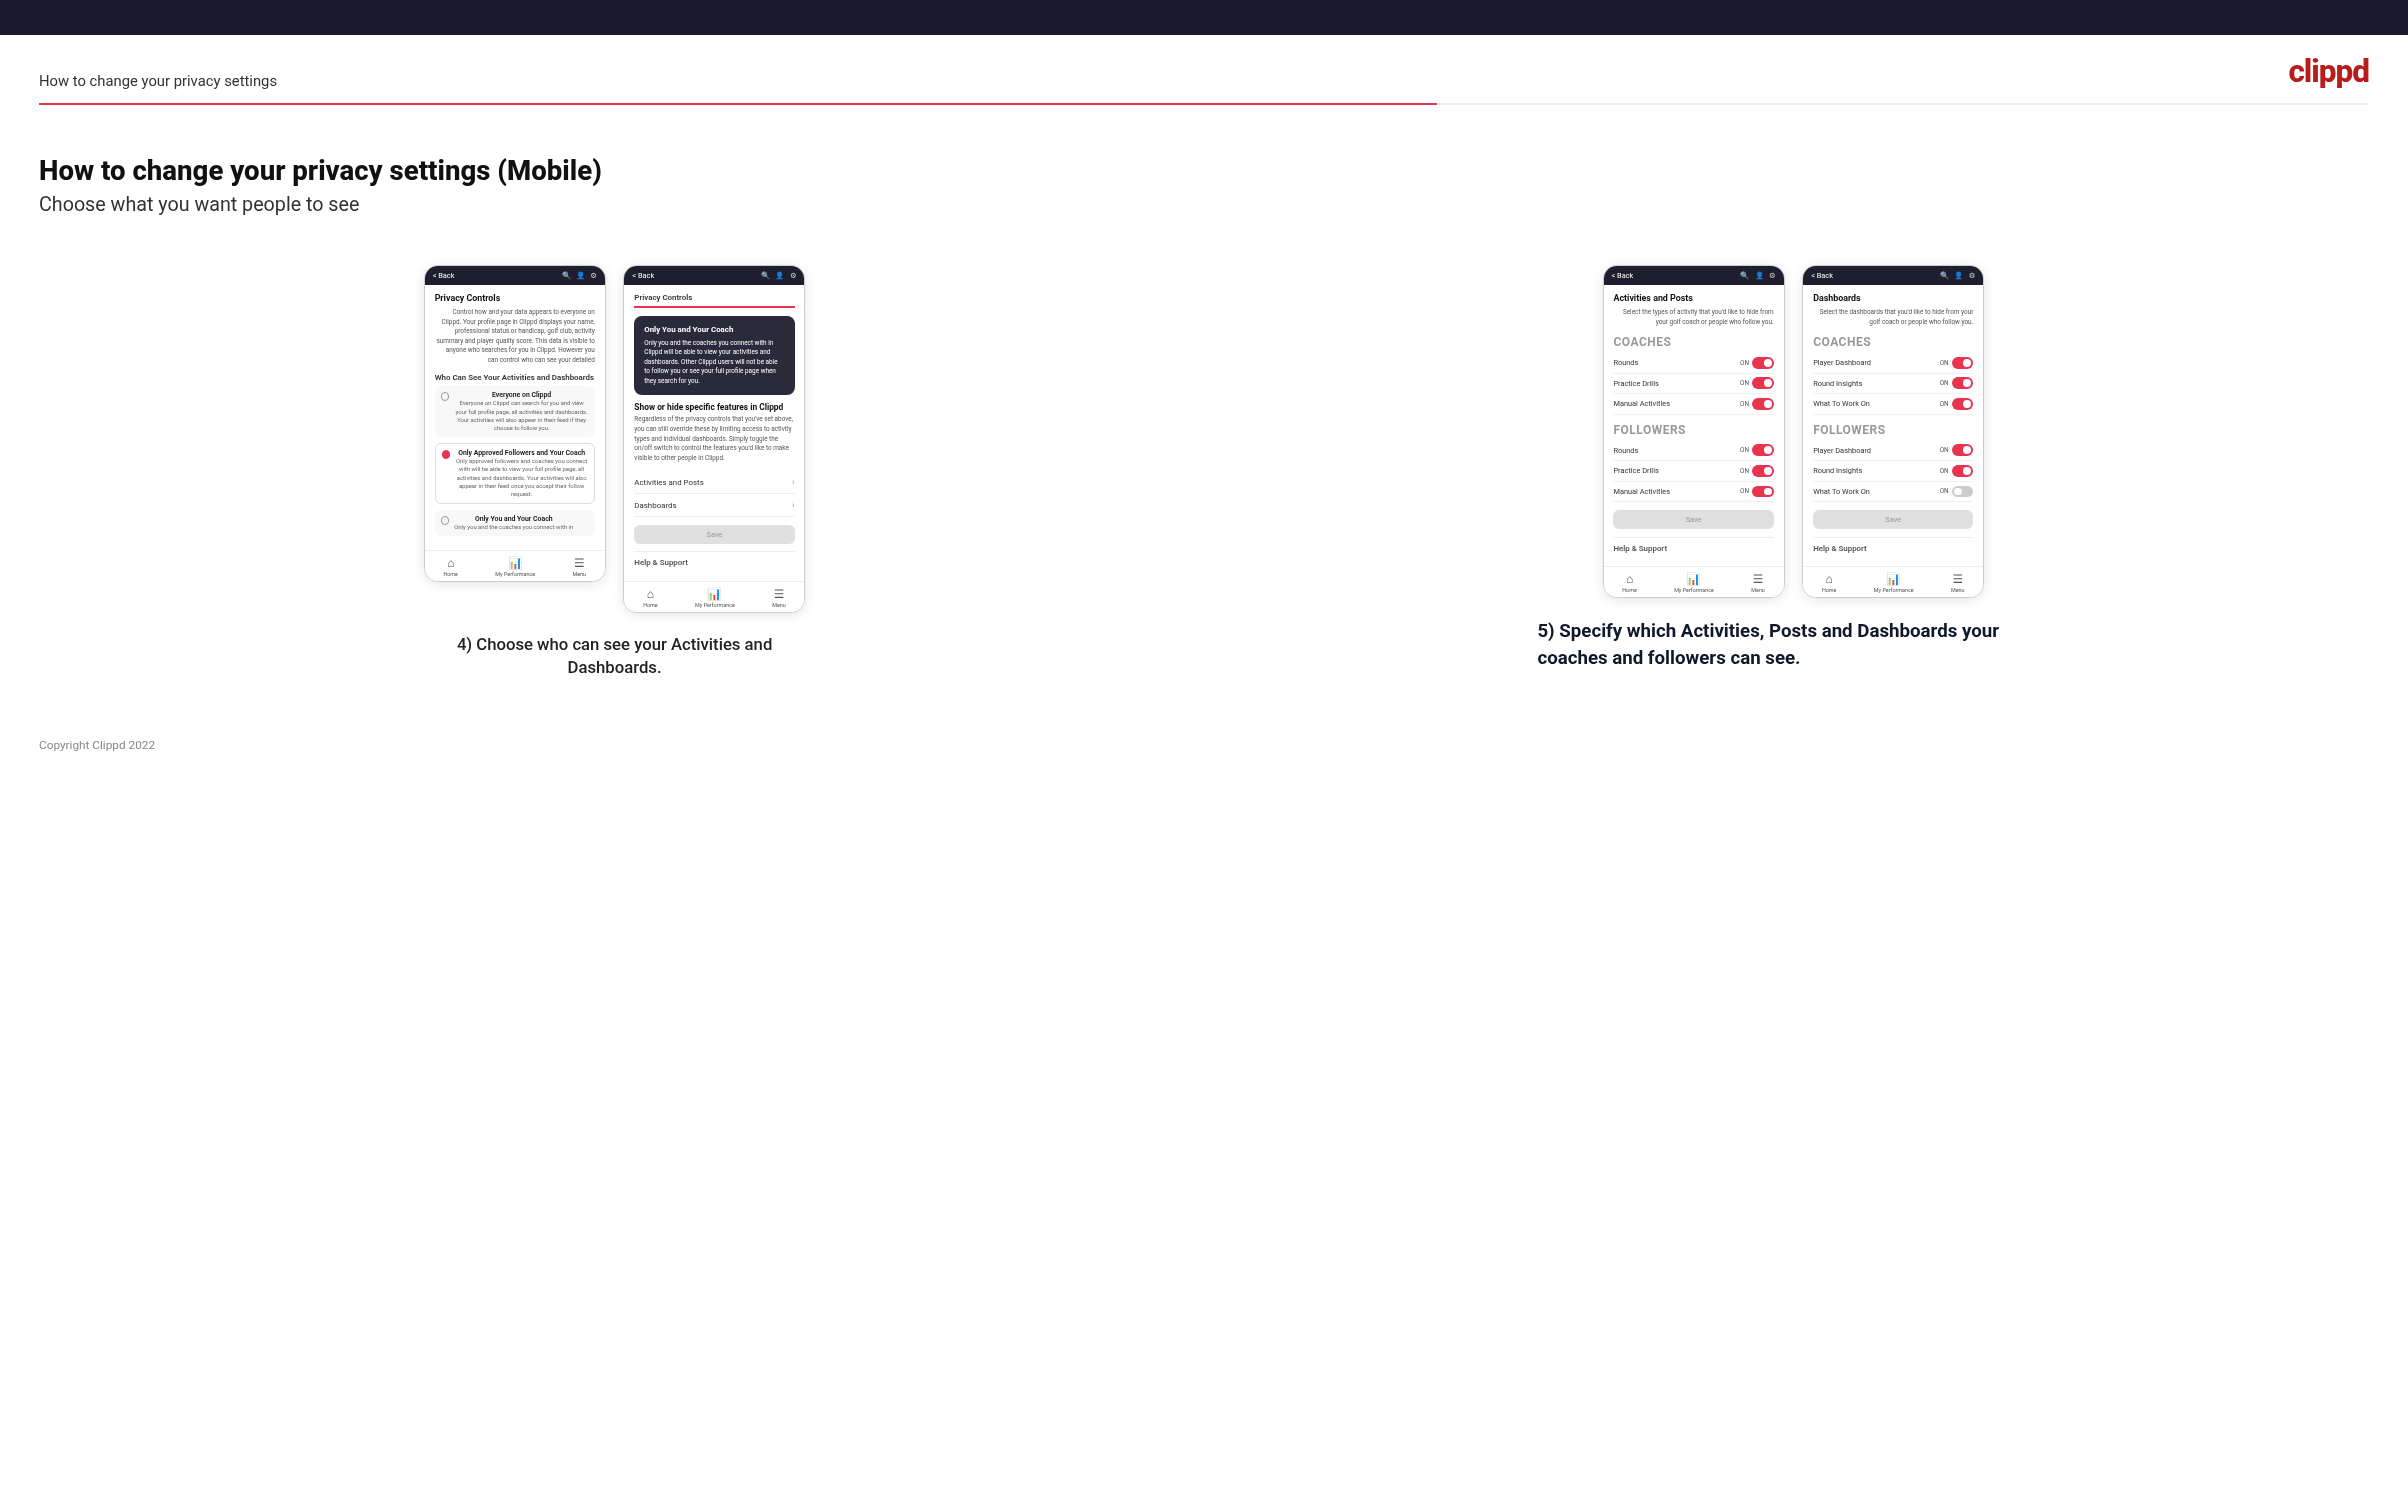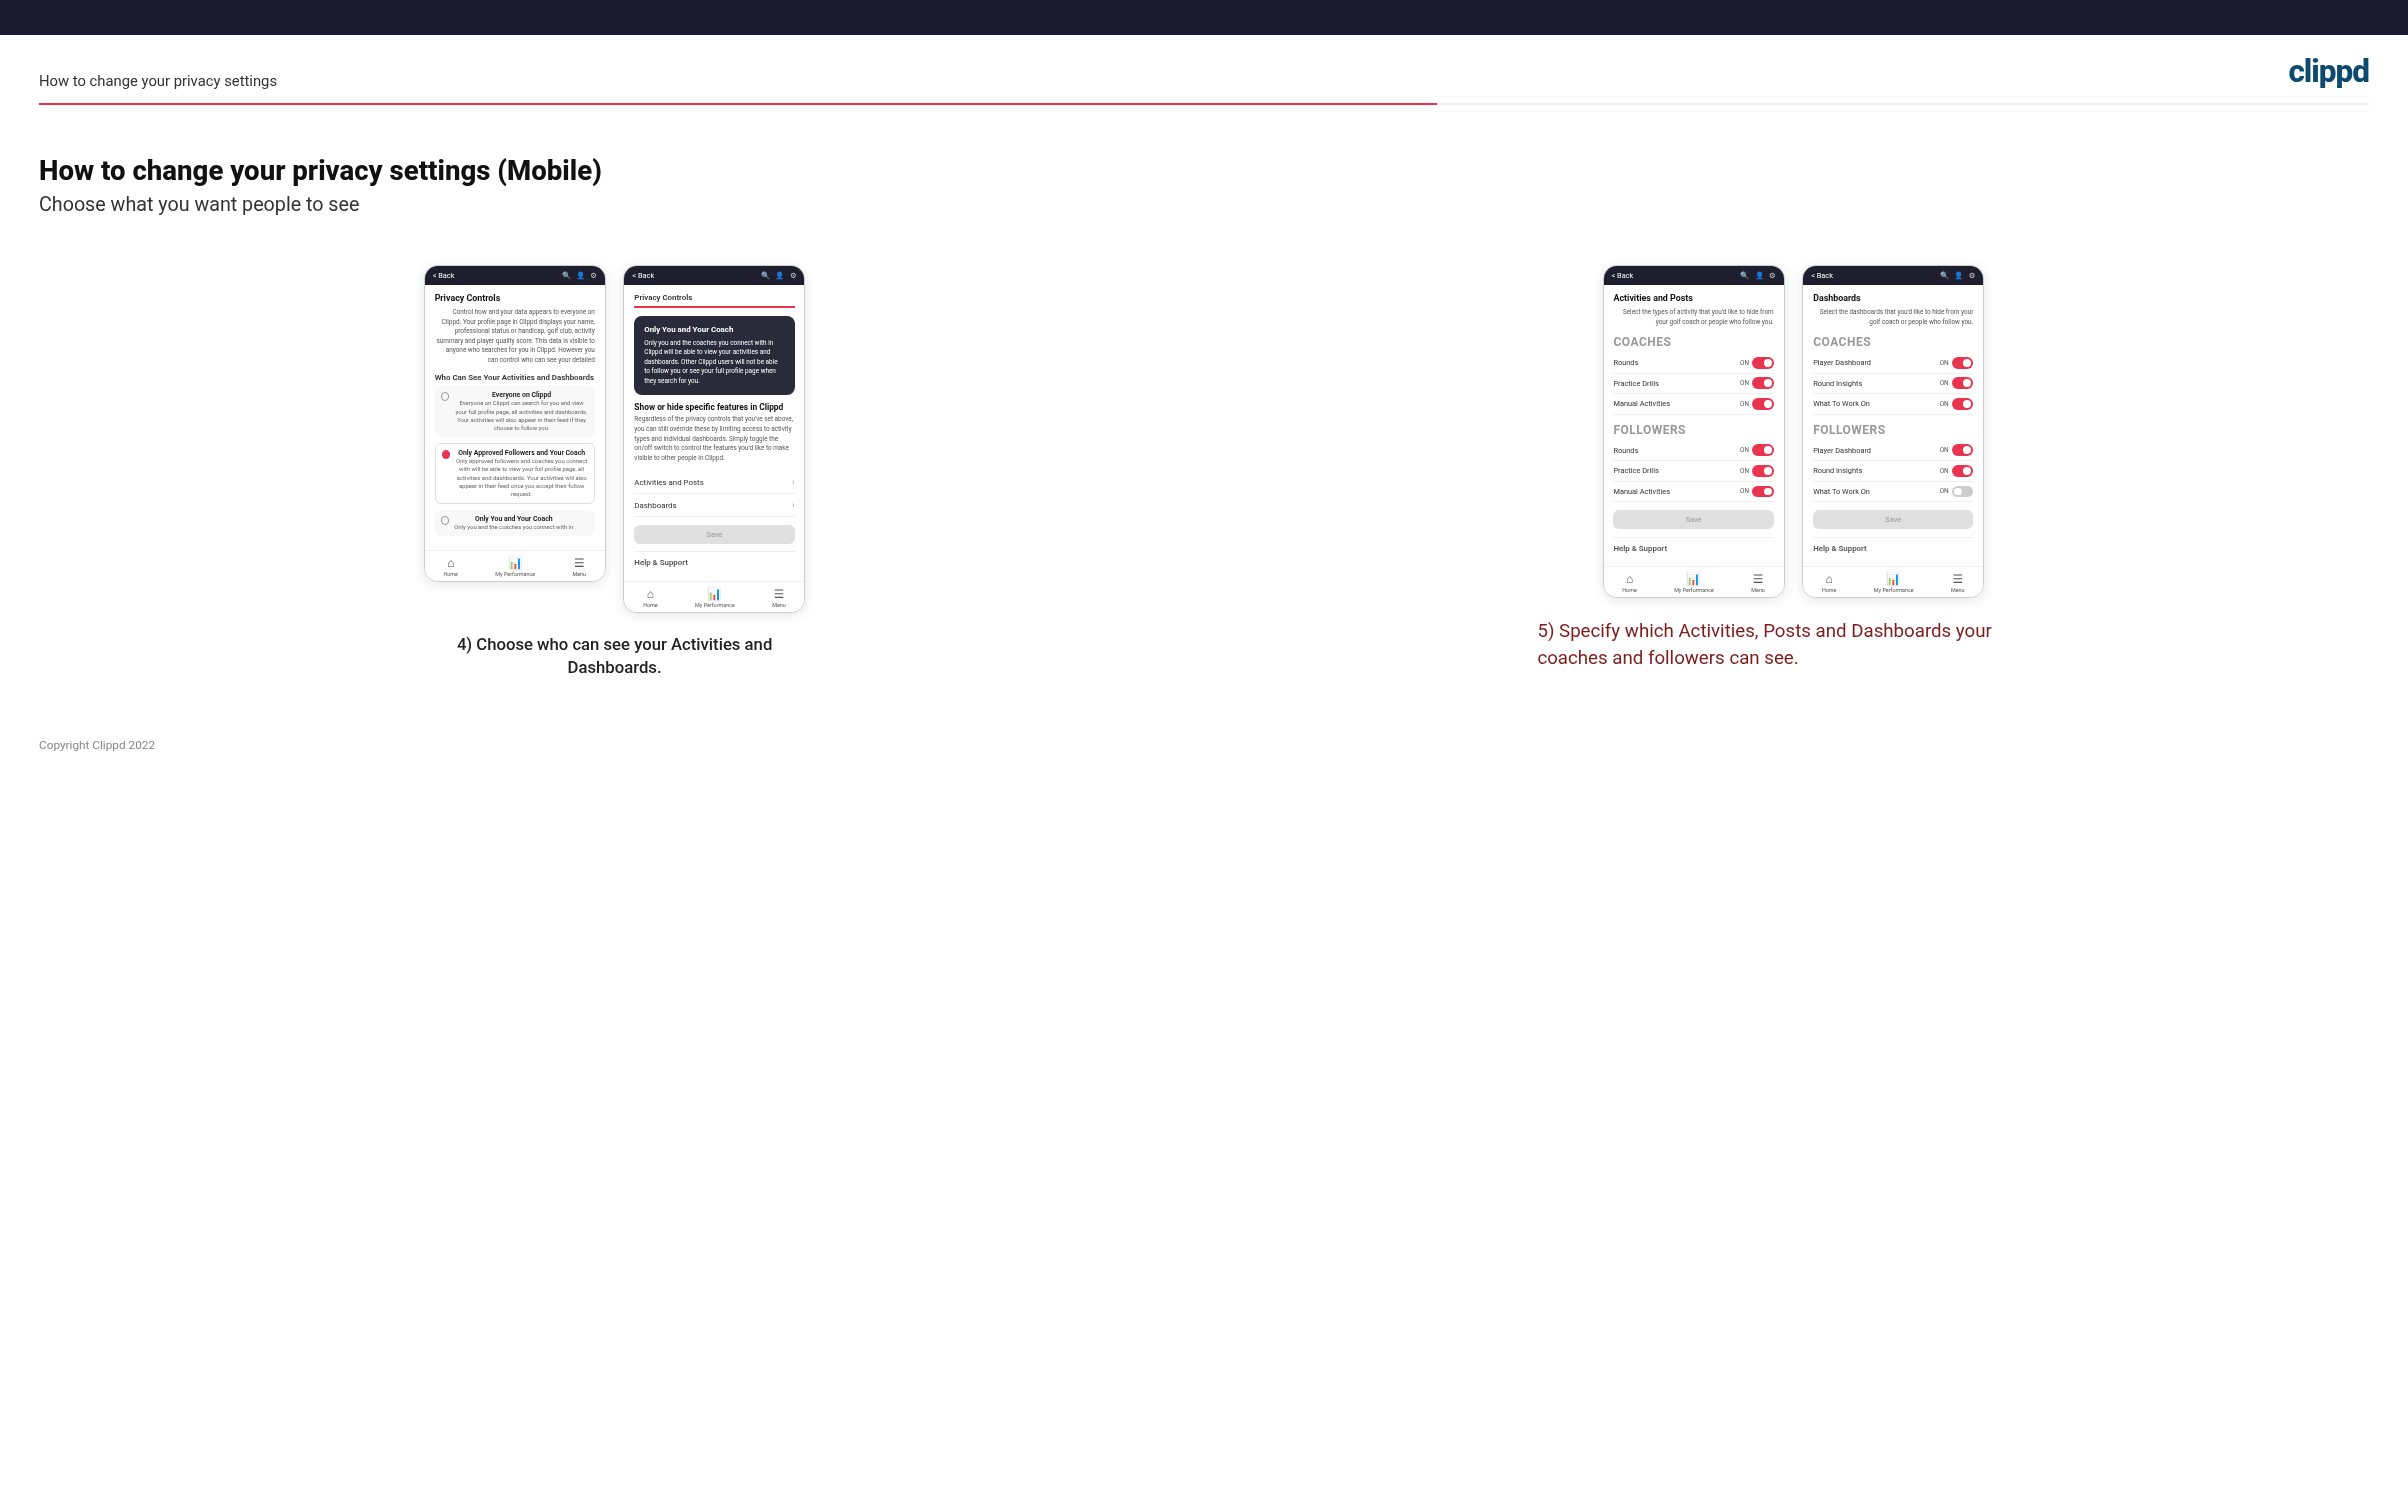--- a/index.html
+++ b/index.html
@@ -24,21 +24,21 @@
       justify-content: space-between;
       padding: 17.7px 39px 13.8px 39px;
     }
     .header-title {
       font-size: 14.8px;
       color: #333;
     }
     .logo {
       font-size: 31.5px;
       font-weight: 800;
-      color: #0c4a6e;
+      color: #b91c1c;
       letter-spacing: -1px;
     }
 
     .divider {
       height: 2px;
       background: linear-gradient(to right, #e8344e 60%, #f0f0f0 60%);
       margin: 0 39px;
     }
 
     
@@ -338,22 +338,22 @@
       font-weight: 500;
       color: #222;
       text-align: center;
       margin-top: 19.7px;
       max-width: 335px;
       line-height: 1.4;
     }
 
     .caption-text-large {
       font-size: 18.7px;
-      font-weight: 400;
-      color: #7f1d1d;
+      font-weight: 700;
+      color: #0f172a;
       text-align: left;
       margin-top: 19.7px;
       max-width: 512px;
       line-height: 1.45;
     }
 
     .copyright {
       font-size: 11.8px;
       color: #888;
       margin-top: 59px;

